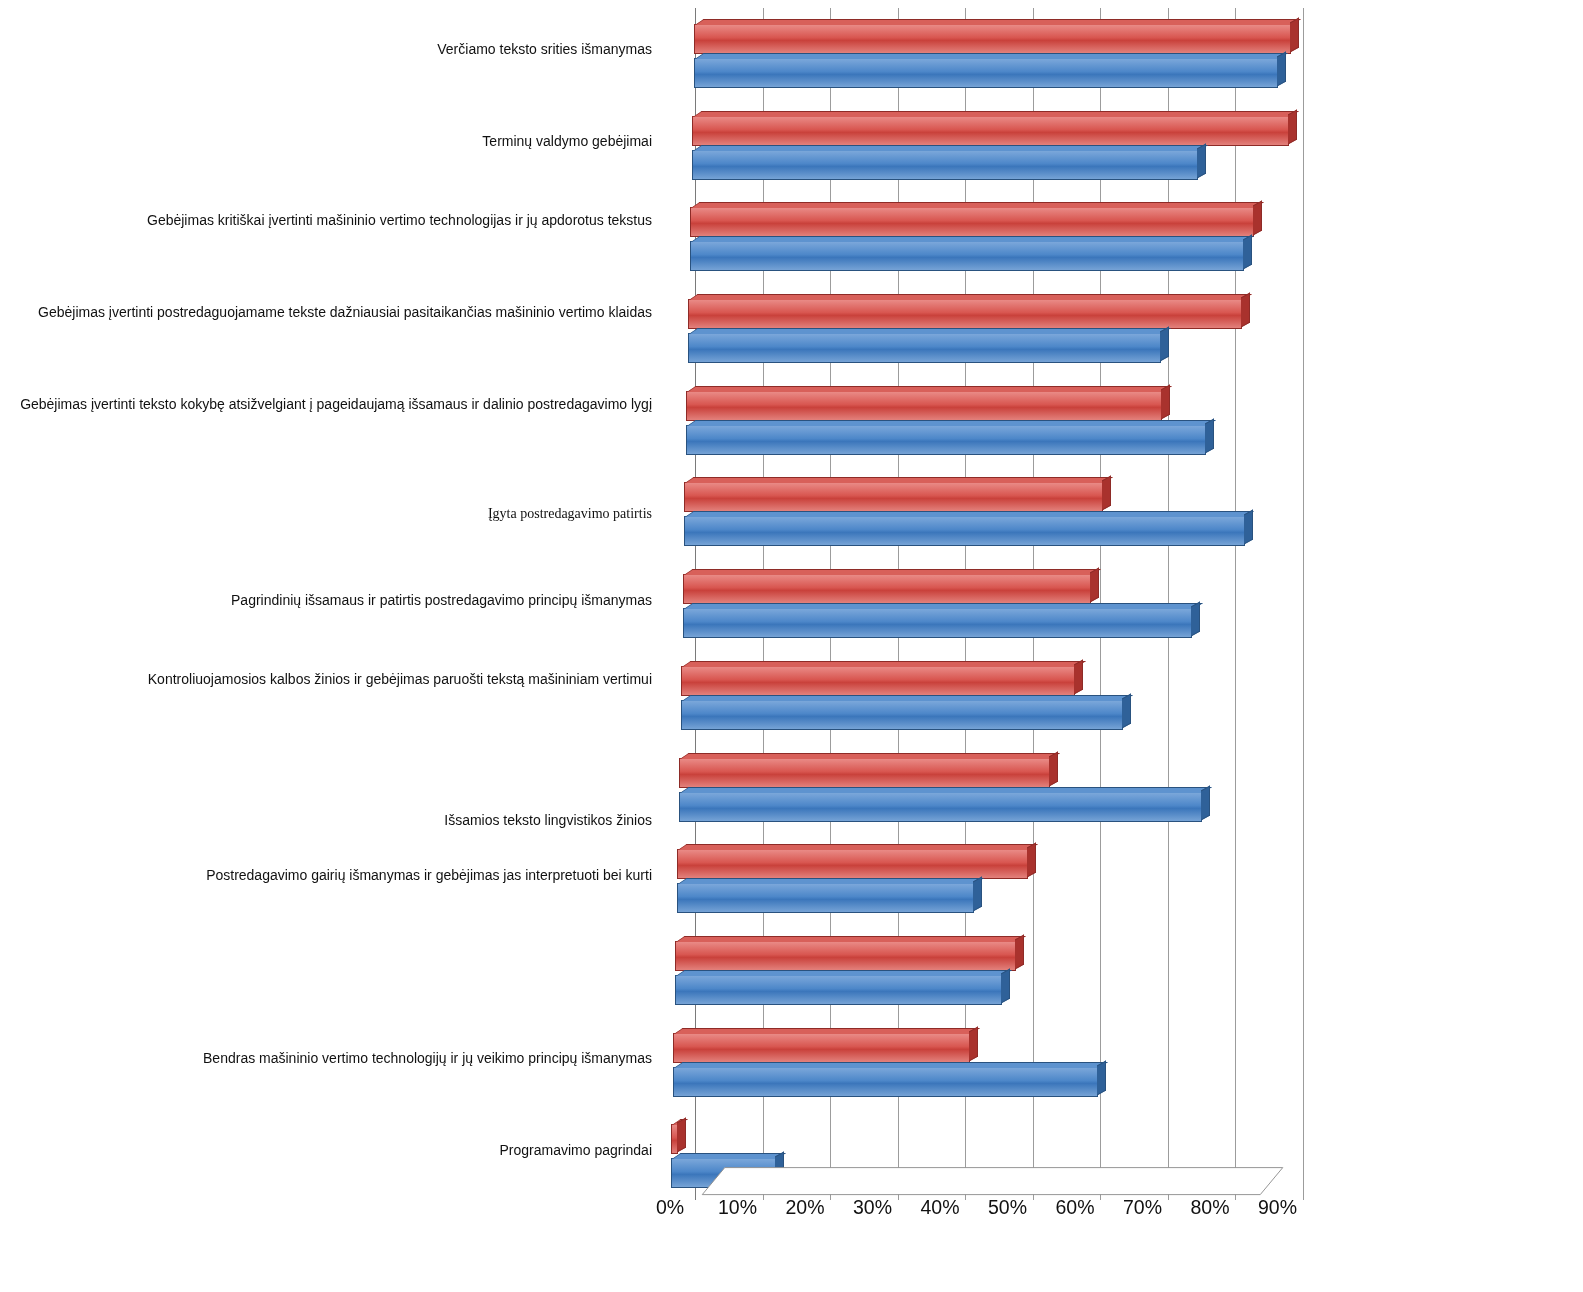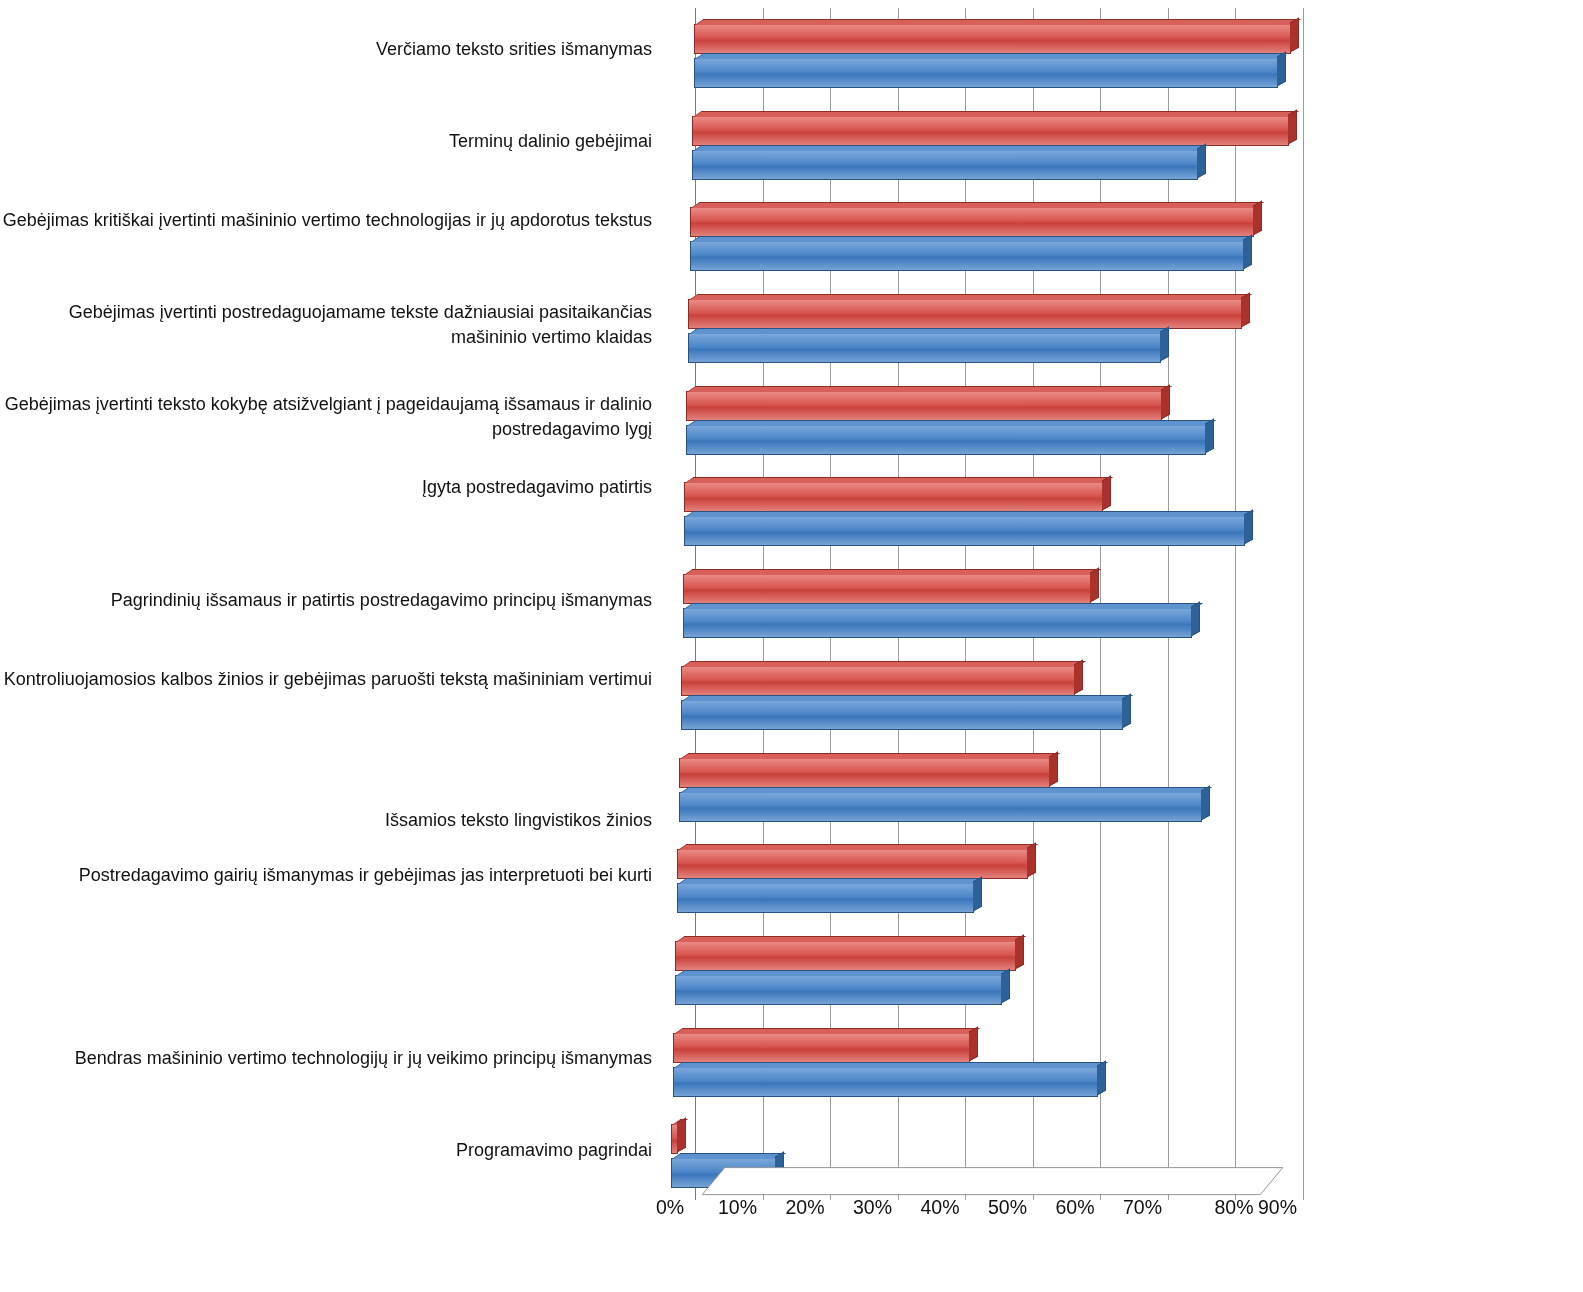--- a/index.html
+++ b/index.html
@@ -27,21 +27,21 @@
     left: 0;
     top: 0;
     width: 660px;
     height: 1200px;
   }
   .cat-label {
     position: absolute;
     right: 8px;
     width: 650px;
     text-align: right;
-    font-size: 18px;
+    font-size: 14px;
     line-height: 25px;
     color: #111;
   }
 
   
   .plot {
     position: absolute;
     left: 670px;
     top: 8px;
     width: 645px;
@@ -184,25 +184,25 @@
     border: 1px solid #555;
   }
 </style>
 </head>
 <body>
 
 <div id="chart-root">
 
   <div class="cat-labels">
       <div class="cat-label" style="top: 37.3462px;">Verčiamo teksto srities išmanymas</div>
-      <div class="cat-label" style="top: 129.038px;">Terminų dalinio gebėjimai</div>
+      <div class="cat-label" style="top: 129.038px;">Terminų valdymo gebėjimai</div>
       <div class="cat-label" style="top: 208.231px;">Gebėjimas kritiškai įvertinti mašininio vertimo technologijas ir jų apdorotus tekstus</div>
       <div class="cat-label" style="top: 299.923px;">Gebėjimas įvertinti postredaguojamame tekste dažniausiai pasitaikančias mašininio vertimo klaidas</div>
       <div class="cat-label" style="top: 391.615px;">Gebėjimas įvertinti teksto kokybę atsižvelgiant į pageidaujamą išsamaus ir dalinio postredagavimo lygį</div>
-      <div class="cat-label" style="top: 475px;">Įgyta postredagavimo patirtis</div>
+      <div class="cat-label" style="top: 501px; font-family: Liberation Serif, serif;">Įgyta postredagavimo patirtis</div>
       <div class="cat-label" style="top: 587.5px;">Pagrindinių išsamaus ir patirtis postredagavimo principų išmanymas</div>
       <div class="cat-label" style="top: 666.692px;">Kontroliuojamosios kalbos žinios ir gebėjimas paruošti tekstą mašininiam vertimui</div>
       <div class="cat-label" style="top: 808px;">Išsamios teksto lingvistikos žinios</div>
       <div class="cat-label" style="top: 862.577px;">Postredagavimo gairių išmanymas ir gebėjimas jas interpretuoti bei kurti</div>
       <div class="cat-label" style="top: 1045.96px;">Bendras mašininio vertimo technologijų ir jų veikimo principų išmanymas</div>
       <div class="cat-label" style="top: 1137.65px;">Programavimo pagrindai</div>
     </div>
 
   <div class="plot">
     <div class="wall"></div>
@@ -332,18 +332,18 @@
 
   <div class="xaxis">
       <div class="xtick" style="left: 30px;">0%</div>
       <div class="xtick" style="left: 97.5px;">10%</div>
       <div class="xtick" style="left: 165px;">20%</div>
       <div class="xtick" style="left: 232.5px;">30%</div>
       <div class="xtick" style="left: 300px;">40%</div>
       <div class="xtick" style="left: 367.5px;">50%</div>
       <div class="xtick" style="left: 435px;">60%</div>
       <div class="xtick" style="left: 502.5px;">70%</div>
-      <div class="xtick" style="left: 594px;">80%</div>
+      <div class="xtick" style="left: 570px;">80%</div>
       <div class="xtick" style="left: 637.5px;">90%</div>
     </div>
 
 
 </div>
 
 </body></html>

